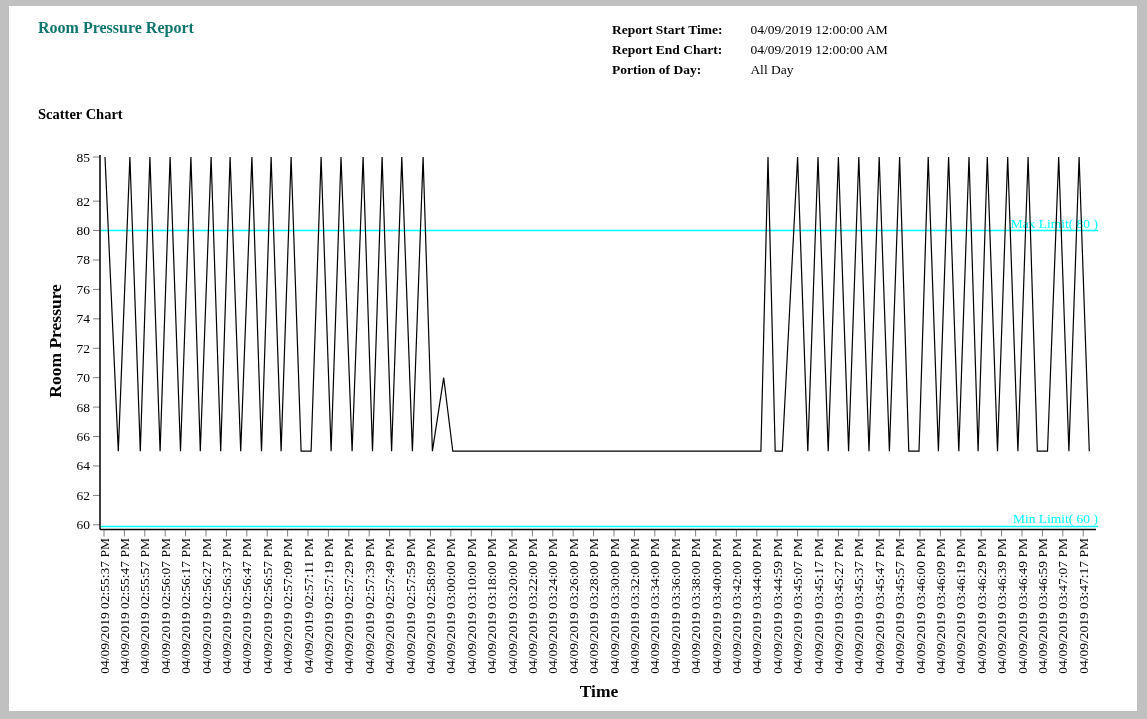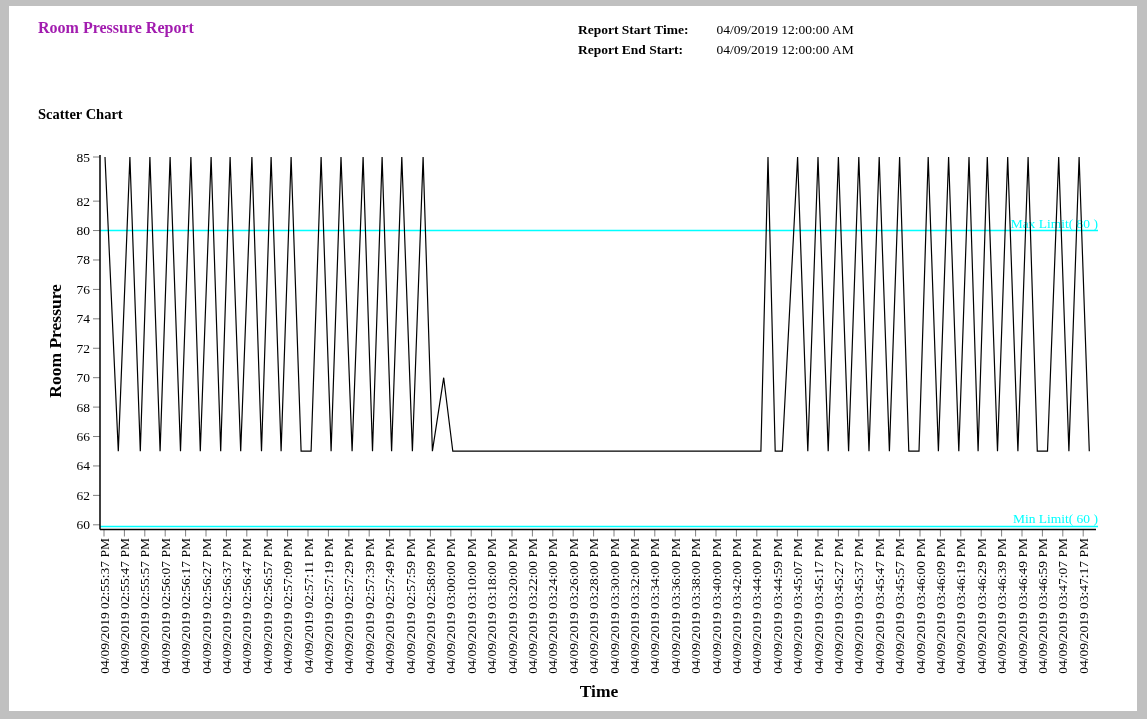--- a/index.html
+++ b/index.html
@@ -1,42 +1,46 @@
 <!DOCTYPE html>
 <html><head>
 <meta charset="utf-8">
 <style>
   html,body{margin:0;padding:0;}
   body{font-family:"Liberation Serif","DejaVu Serif",serif;background:#c0c0c0;}
   .frame{position:relative;width:1147px;height:719px;background:#c0c0c0;overflow:hidden;}
   .page{position:absolute;left:9px;top:6px;width:1128px;height:705px;background:#ffffff;}
-  .report-title{position:absolute;left:29px;top:13px;font-size:16px;font-weight:bold;color:#a21caf;}
+  .report-title{position:absolute;left:29px;top:13px;font-size:16px;font-weight:bold;color:#0f766e;}
   .section-title{position:absolute;left:29px;top:100px;font-size:14.5px;font-weight:bold;color:#000000;}
-  .meta{position:absolute;left:569px;top:14px;}
+  .meta{position:absolute;left:603px;top:14px;}
   .meta-row{height:20px;line-height:20px;font-size:13.5px;white-space:nowrap;}
   .meta-label{display:inline-block;width:135px;font-weight:bold;}
   .meta-value{display:inline-block;}
   .chart-svg{position:absolute;left:0;top:0;}
 </style>
 </head>
 <body>
 
 <div class="frame">
   <div class="page">
 
     <div class="report-title">Room Pressure Report</div>
 
     <div class="meta">
       <div class="meta-row">
         <span class="meta-label">Report Start Time:</span>
         <span class="meta-value">04/09/2019 12:00:00 AM</span>
       </div>
       <div class="meta-row">
-        <span class="meta-label">Report End Start:</span>
+        <span class="meta-label">Report End Chart:</span>
         <span class="meta-value">04/09/2019 12:00:00 AM</span>
+      </div>
+      <div class="meta-row">
+        <span class="meta-label">Portion of Day:</span>
+        <span class="meta-value">All Day</span>
       </div>
     </div>
 
     <div class="section-title">Scatter Chart</div>
 
     <svg class="chart-svg" id="chart" width="1128" height="705" viewBox="0 0 1128 705">
         <line x1="84" y1="518.8" x2="91" y2="518.8" stroke="#808080" stroke-width="1"></line>
         <text x="81" y="523.3" text-anchor="end" font-size="13.5" font-family="&quot;Liberation Serif&quot;,&quot;DejaVu Serif&quot;,serif" fill="#000">60</text>
         <line x1="84" y1="489.376" x2="91" y2="489.376" stroke="#808080" stroke-width="1"></line>
         <text x="81" y="493.876" text-anchor="end" font-size="13.5" font-family="&quot;Liberation Serif&quot;,&quot;DejaVu Serif&quot;,serif" fill="#000">62</text>

